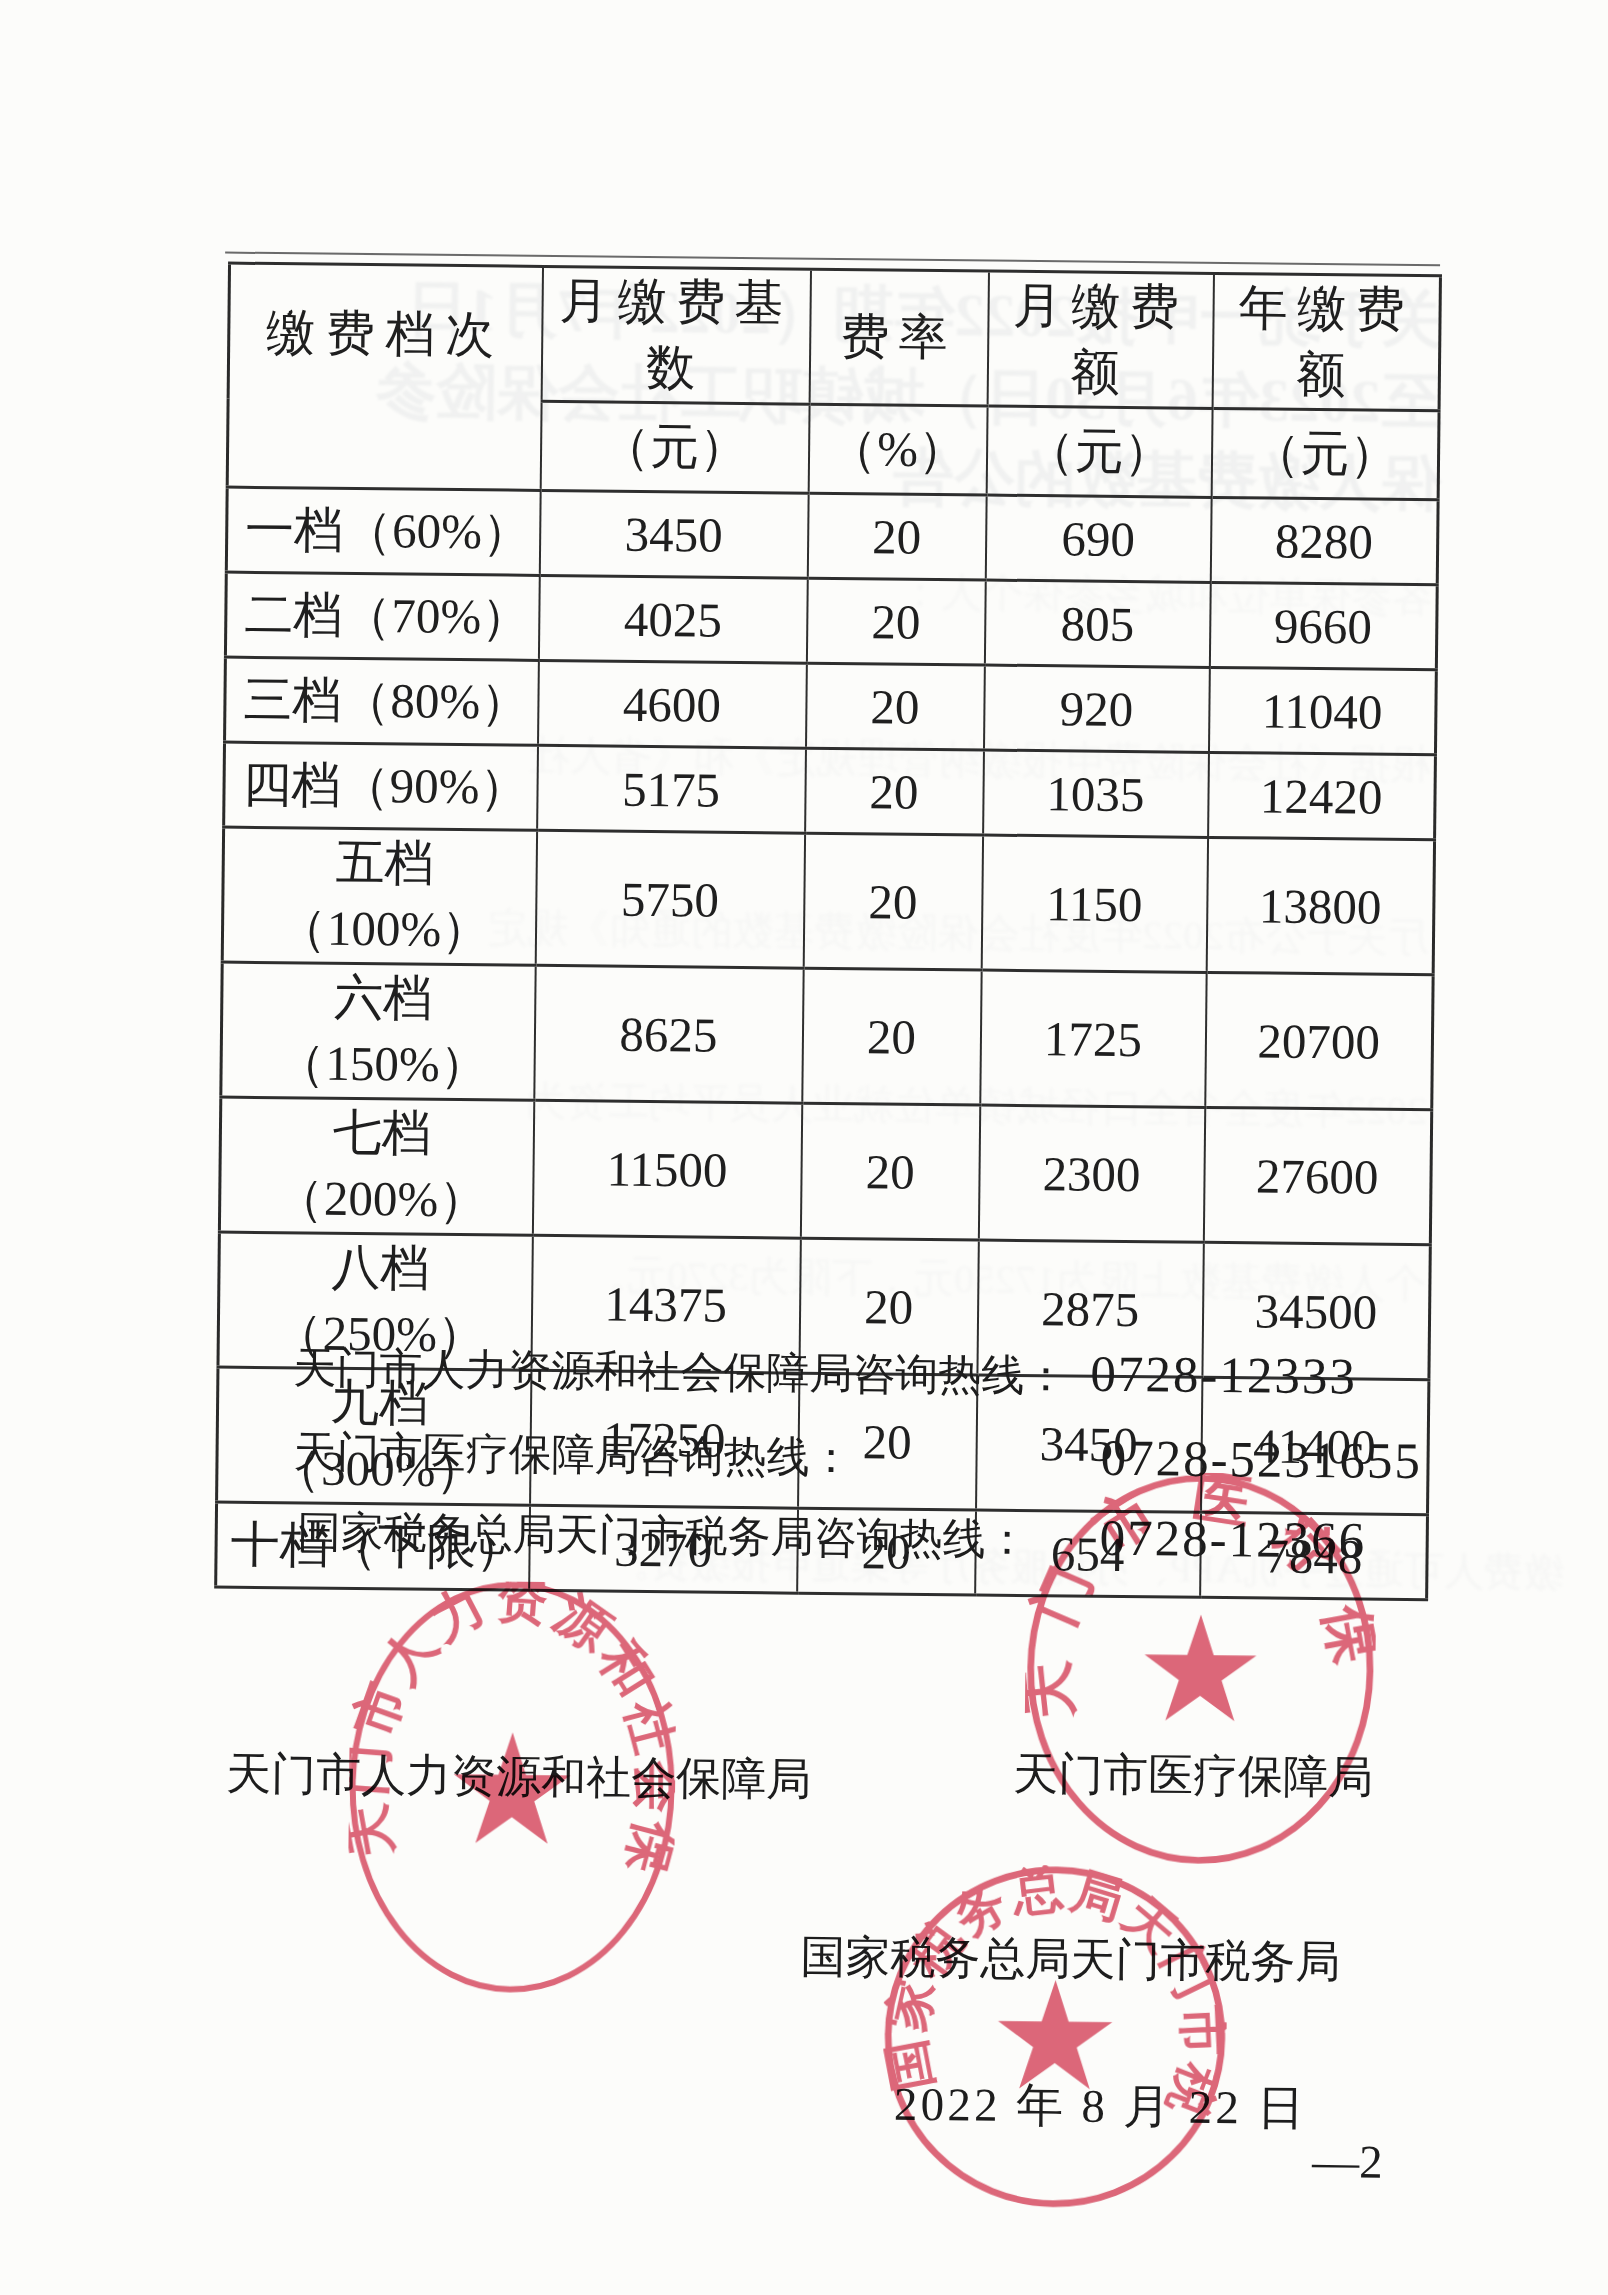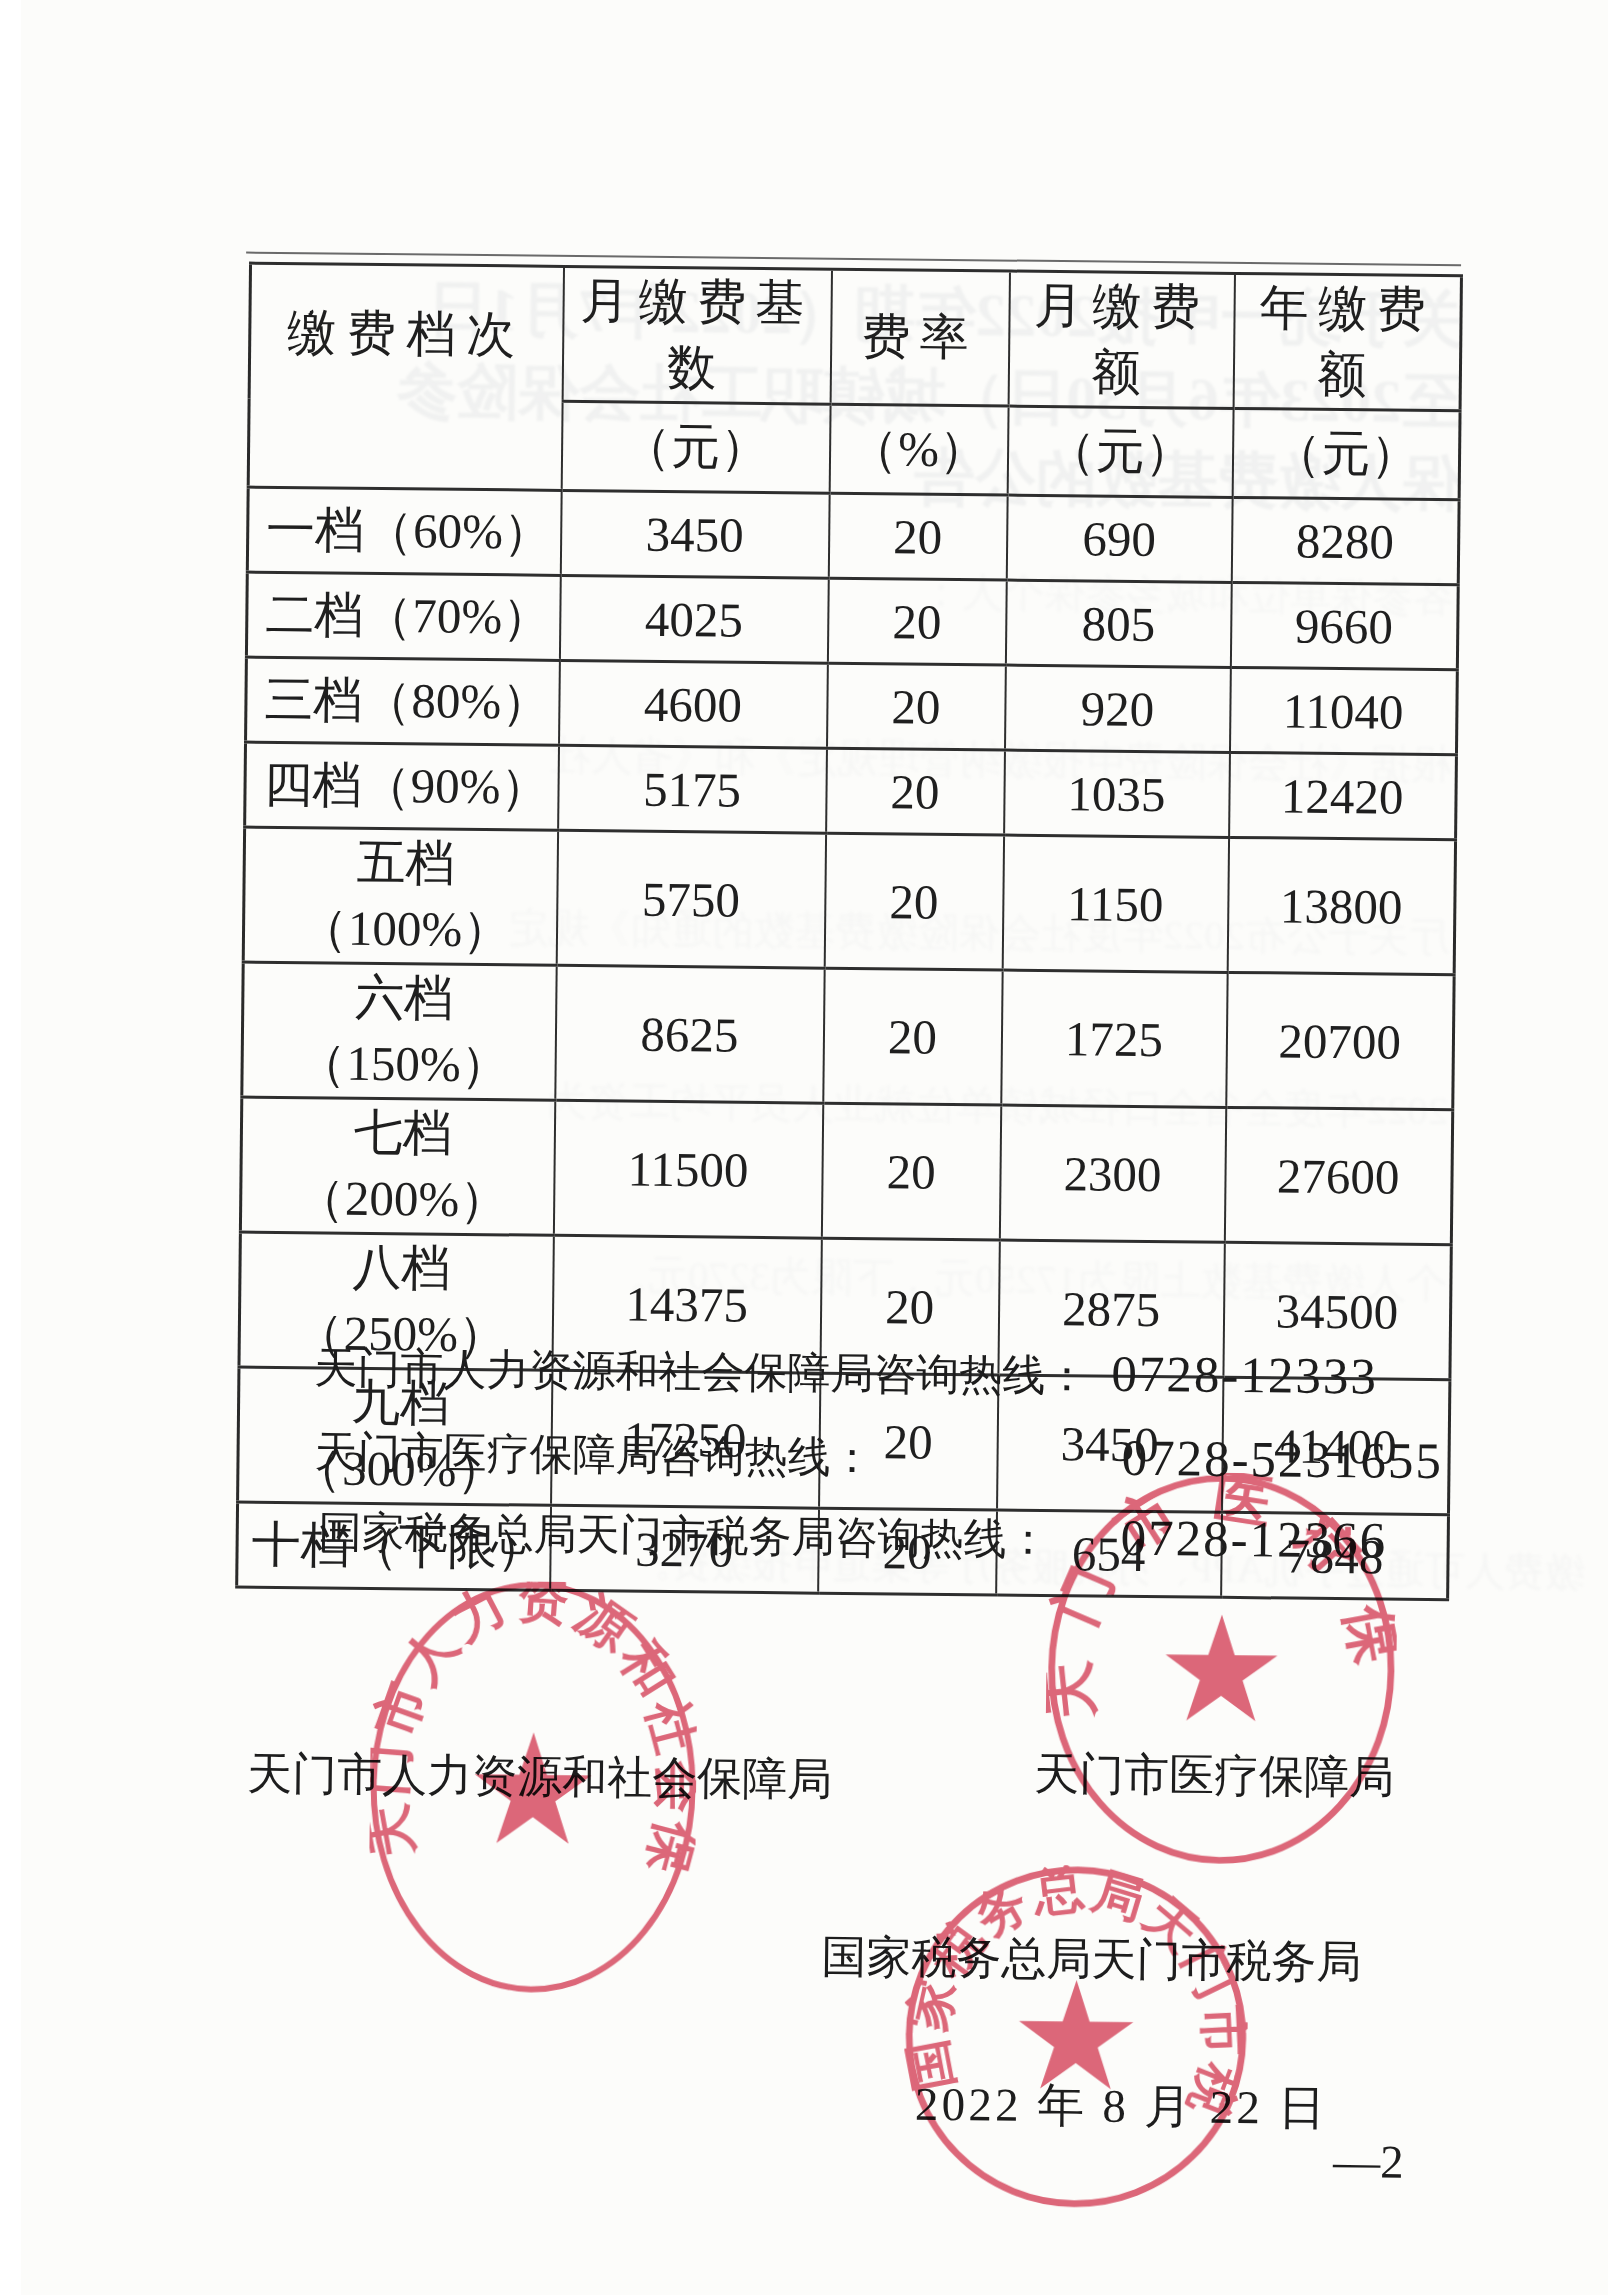--- a/index.html
+++ b/index.html
@@ -1,18 +1,18 @@
 <!DOCTYPE html>
 <html style="font-size:10.7px"><head>
 <meta charset="utf-8">
 <style>
   * { margin:0; padding:0; box-sizing:border-box; }
   html,body { width:1609px; height:2295px; background:#ffffff; }
   body { font-family:"Liberation Serif","DejaVu Serif",serif; color:#222; position:relative; overflow:hidden; }
-  .sheet { position:absolute; inset:0; background:#fcfcfa; overflow:hidden;margin-left:21px; }
+  .sheet { position:absolute; inset:0; background:#fcfcfa; overflow:hidden; }
   .rot { position:absolute; inset:0; transform:rotate(0.6deg); transform-origin:267px 267px; }
 
   
   .bt { position:absolute; color:#8f97a4; transform:scaleX(-1); white-space:nowrap;
         pointer-events:none; z-index:0; }
   .bt-title { font-size:61px; font-weight:bold; opacity:.10; filter:blur(0.8px); width:975px; left:468px; }
   .bt0 { top:267px; } .bt1 { top:349px; } .bt2 { top:430px; }
   .bt-faint { font-size:41px; opacity:.05; filter:blur(1.5px); }
   .bt3 { top:558px;  left:708px; width:728px; }
   .bt4 { top:725px; left:287px;  width:1149px; }

